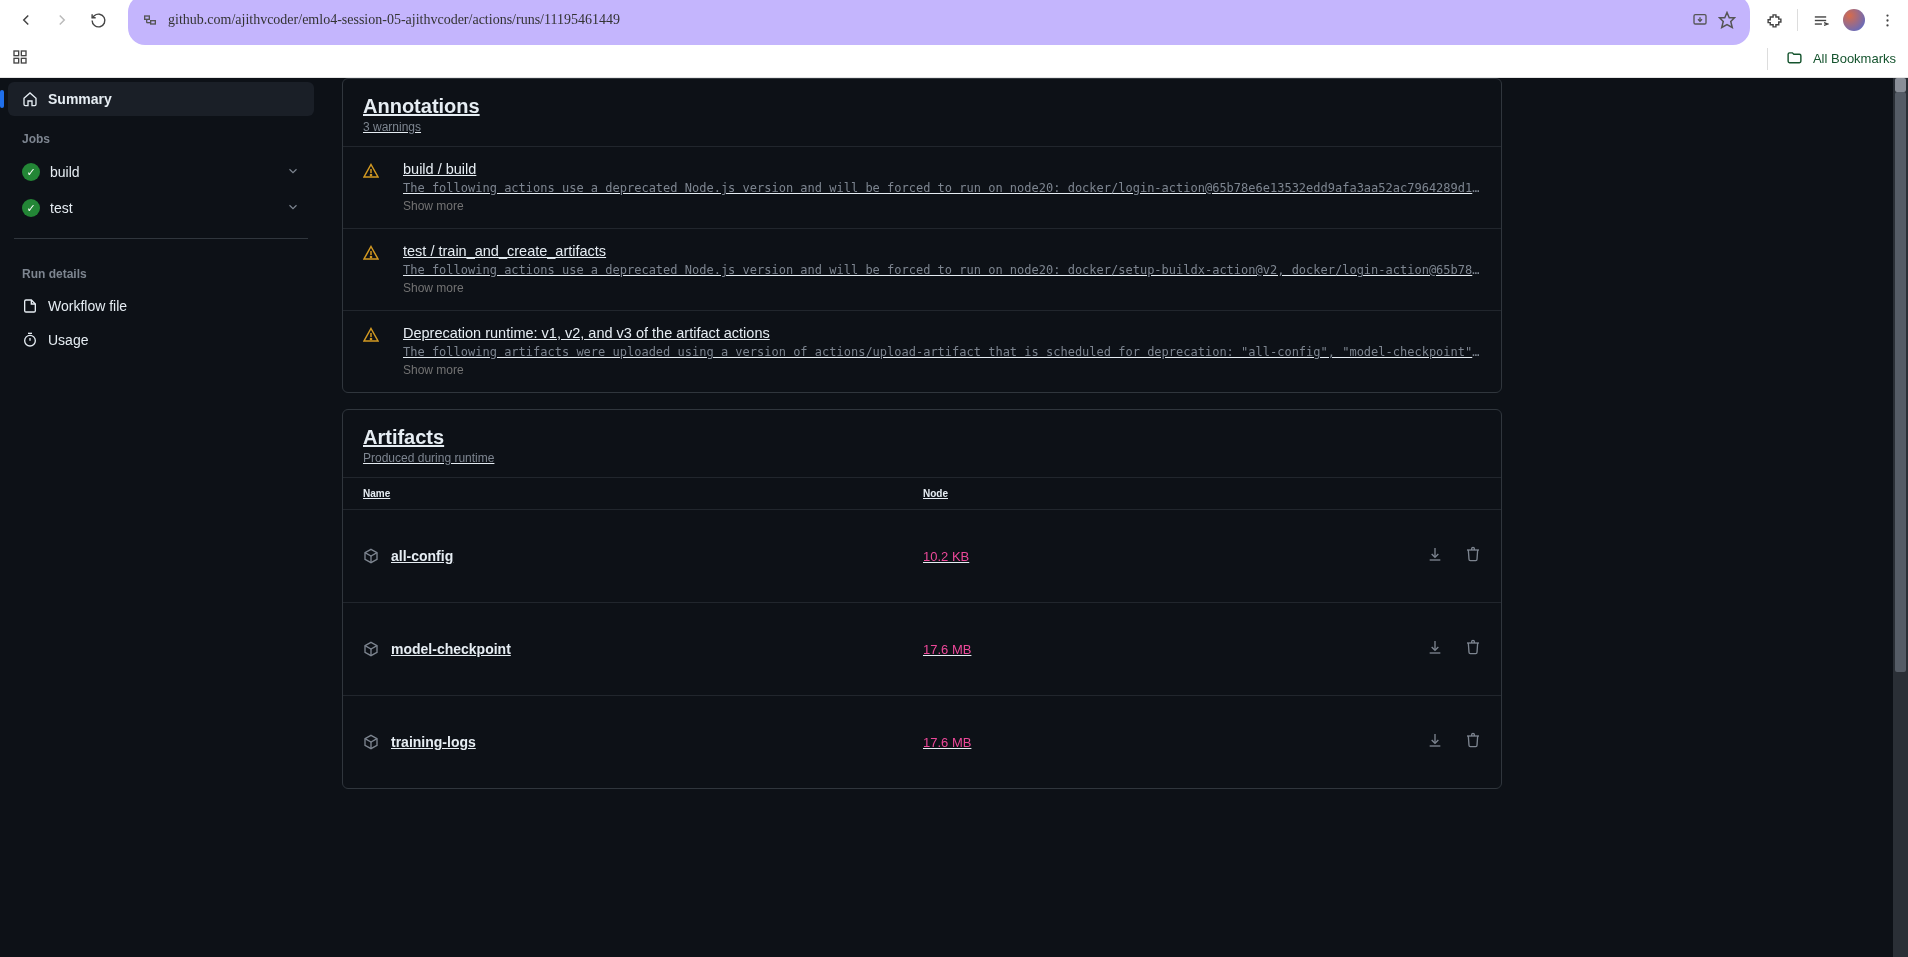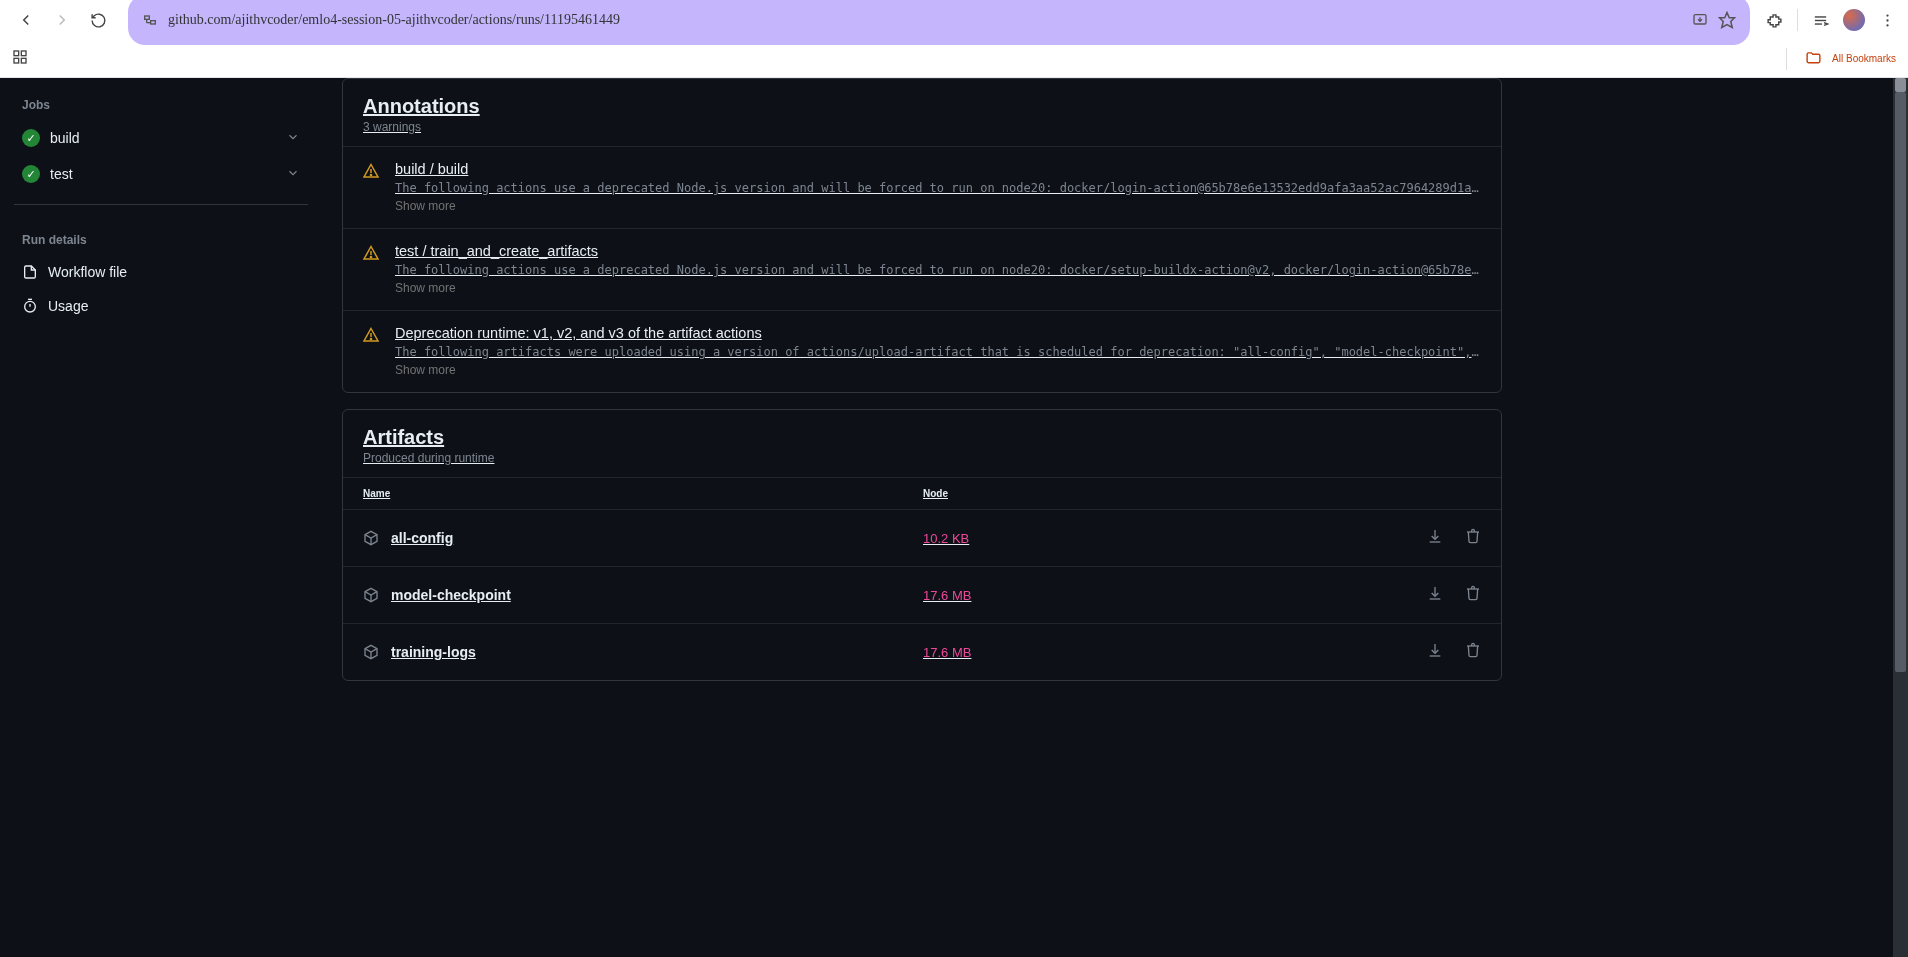--- a/index.html
+++ b/index.html
@@ -13,21 +13,21 @@
 .url-text { flex: 1; font-size: 14px; color: #333; }
 .url-icon { color: #555; display: flex; }
 .chrome-right { display: flex; align-items: center; gap: 14px; }
 .chrome-icon { color: #444; display: flex; cursor: pointer; }
 .avatar { width: 22px; height: 22px; border-radius: 50%; background: radial-gradient(circle at 30% 30%, #d86b4a, #4a6bd8); }
 .chrome-divider { width: 1px; height: 22px; background: #ddd; }
 
 
 .bookmarks-bar { height: 38px; background: #fff; display: flex; align-items: center; padding: 0 12px; justify-content: space-between; border-bottom: 1px solid #e5e5e5; }
 .apps-icon { color: #444; }
-.bookmarks-right { display: flex; align-items: center; gap: 10px; color: #c2410c; font-size: 10px; }
+.bookmarks-right { display: flex; align-items: center; gap: 10px; color: #14532d; font-size: 13px; }
 .bm-divider { width: 1px; height: 22px; background: #ddd; margin-right: 8px; }
 
 
 .gh-page { background: #0d1117; color: #e6edf3; display: flex; height: calc(957px - 78px); position: relative; }
 .gh-scrollbar { position: absolute; right: 0; top: 0; bottom: 0; width: 15px; background: #2a2f36; }
 .gh-scroll-thumb { position: absolute; right: 2px; width: 11px; background: #555c66; border-radius: 2px; }
 
 
 .sidebar { width: 322px; padding: 4px 8px; }
 .s-item { display: flex; align-items: center; gap: 10px; padding: 9px 14px; border-radius: 6px; font-size: 14px; cursor: pointer; position: relative; }
@@ -40,32 +40,32 @@
 
 
 .main { flex: 1; padding: 0 20px; max-width: 1200px; }
 .panel { border: 1px solid #30363d; border-radius: 6px; margin-bottom: 16px; background: #0d1117; text-decoration: underline; }
 .panel-header { padding: 16px 20px 12px; }
 .panel-title { font-size: 20px; font-weight: 600; color: #e6edf3; }
 .panel-subtitle { font-size: 12px; color: #7d8590; margin-top: 2px; }
 
 .annotation { padding: 14px 20px; border-top: 1px solid #21262d; }
 .annotation:first-of-type { border-top: 1px solid #21262d; }
-.ann-row { display: flex; gap: 16px; }
+.ann-row { display: flex; gap: 24px; }
 .warn-icon { width: 16px; height: 16px; flex-shrink: 0; color: #d29922; margin-top: 2px; }
 .ann-body { flex: 1; min-width: 0; }
 .ann-title { font-size: 14.5px; color: #e6edf3; margin-bottom: 4px; }
 .ann-msg { font-family: ui-monospace, SFMono-Regular, Menlo, Consolas, monospace; font-size: 12px; color: #7d8590; white-space: nowrap; overflow: hidden; text-overflow: ellipsis; }
 .show-more { color: #737373; font-size: 12px; margin-top: 4px; cursor: pointer; display: inline-block; }
 
 
 .art-header { padding: 16px 20px 12px; }
 .art-table { width: 100%; }
 .art-head { display: flex; padding: 10px 20px; border-top: 1px solid #21262d; }
-.art-row { display: flex; padding: 18px 20px; border-top: 1px solid #21262d; align-items: center; }
+.art-row { display: flex; padding: 36px 20px; border-top: 1px solid #21262d; align-items: center; }
 .col-name { flex: 0 0 560px; display: flex; align-items: center; gap: 12px; }
 .col-size { flex: 1; color: #ec4899; font-size: 13px; }
 .col-actions { display: flex; gap: 22px; color: #7d8590; }
 .th { font-size: 10px; font-weight: 600; color: #e6edf3; }
 .art-name { font-weight: 600; color: #e6edf3; font-size: 14px; }
 .pkg-icon { color: #7d8590; }
 .act-icon { cursor: pointer; }
 </style>
 </head>
 <body>
@@ -150,20 +150,26 @@
     <svg width="17" height="17" viewBox="0 0 24 24" fill="none" stroke="currentColor" stroke-width="2">
         <path d="M3 6a2 2 0 0 1 2-2h4l2 2h8a2 2 0 0 1 2 2v8a2 2 0 0 1-2 2H5a2 2 0 0 1-2-2z"></path>
       </svg>
     <span>All Bookmarks</span>
   </div>
 </div>
 
 <div class="gh-page">
 
   <div class="sidebar">
+    <div class="s-item active">
+      <svg width="16" height="16" viewBox="0 0 24 24" fill="none" stroke="currentColor" stroke-width="2">
+          <path d="M3 11l9-8 9 8v9a2 2 0 0 1-2 2h-4v-7h-6v7H5a2 2 0 0 1-2-2z"></path>
+        </svg>
+      <span>Summary</span>
+    </div>
 
     <div class="s-heading">Jobs</div>
 
     <div class="s-item">
       <span class="success-check">✓</span>
       <span>build</span>
       <span class="job-chevron">
         <svg width="14" height="14" viewBox="0 0 24 24" fill="none" stroke="currentColor" stroke-width="2">
             <polyline points="6 9 12 15 18 9"></polyline>
           </svg>

